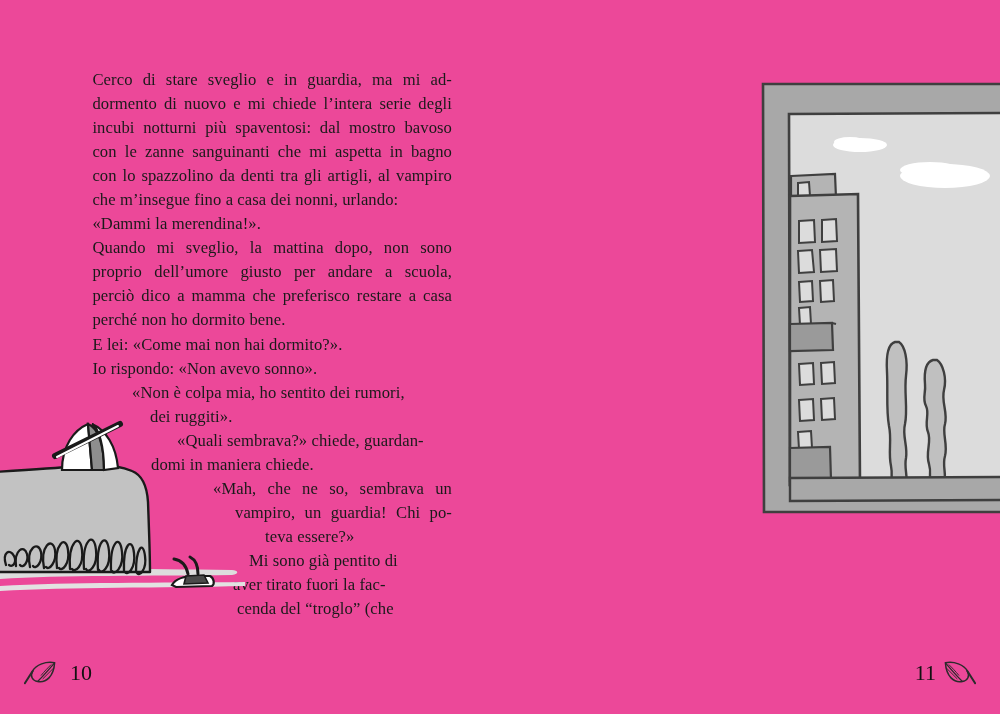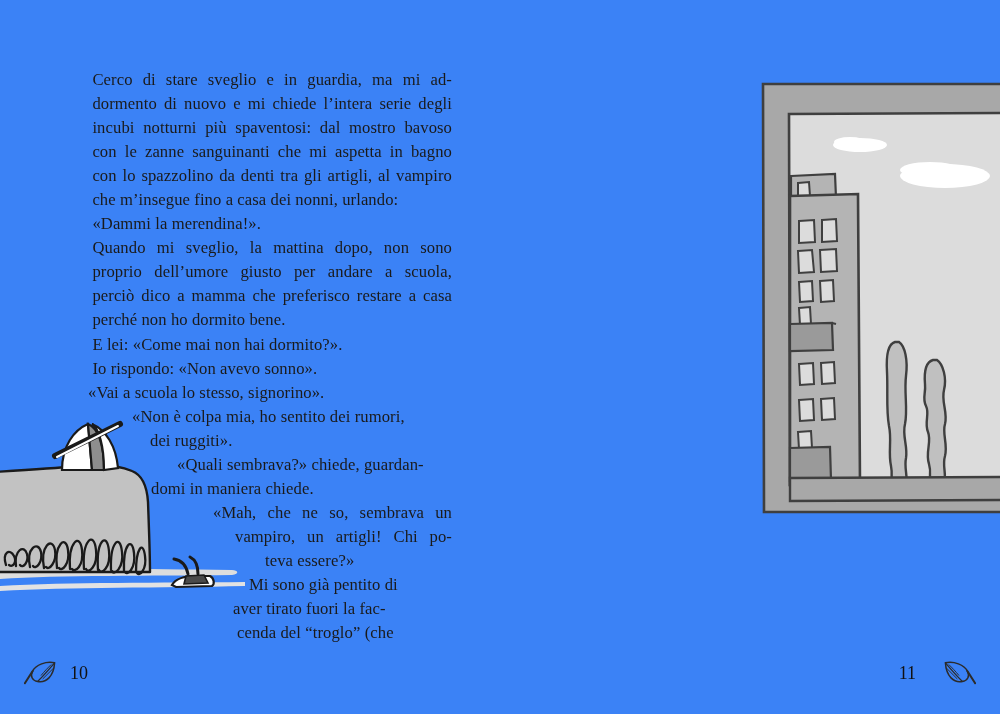--- a/index.html
+++ b/index.html
@@ -9,21 +9,21 @@
     background: #ffffff;
   }
   body {
     font-family: "Liberation Serif", "DejaVu Serif", serif;
     color: #1a1a1a;
   }
   .spread {
     position: relative;
     width: 1000px;
     height: 714px;
-    background: #3b82f6;
+    background: #ec4899;
     overflow: hidden;
   }
 
   
   .page-left {
     position: absolute;
     left: 0; top: 0;
     width: 500px; height: 714px;
   }
   .page-right {
@@ -70,24 +70,24 @@
     display: flex;
     align-items: center;
     gap: 12px;
   }
   .footer-right {
     position: absolute;
     right: 24px;
     bottom: 28px;
     display: flex;
     align-items: center;
-    gap: 26px;
+    gap: 6px;
   }
   .folio {
-    font-size: 18px;
+    font-size: 22px;
     color: #111;
     font-family: "Liberation Serif", serif;
   }
   .quill { width: 34px; height: 26px; display: block; }
   .quill.flip { transform: scaleX(-1); }
 
   
   .illus-left {
     position: absolute;
     left: 0;
@@ -135,37 +135,34 @@
       </p>
 
       <p class="p-indent">
         <span class="line">E lei: «Come mai non hai dormito?».</span>
       </p>
 
       <p class="p-indent">
         <span class="line">Io rispondo: «Non avevo sonno».</span>
       </p>
 
-      <p class="stair stair-1">
-        <span class="line">«Vai a scuola lo stesso, signorino».</span>
-      </p>
 
       <p class="stair stair-2">
         <span class="line">«Non è colpa mia, ho sentito dei rumori,</span>
         <span class="line" style="padding-left:18px">dei ruggiti».</span>
       </p>
 
       <p class="stair stair-3">
         <span class="line">«Quali sembrava?» chiede, guardan-</span>
         <span class="line" style="padding-left:-0px;margin-left:-26px">domi in maniera chiede.</span>
       </p>
 
       <p class="stair stair-4">
         <span class="line-j">«Mah, che ne so, sembrava un</span>
-        <span class="line-j" style="padding-left:22px">vampiro, un artigli! Chi po-</span>
+        <span class="line-j" style="padding-left:22px">vampiro, un guardia! Chi po-</span>
         <span class="line" style="padding-left:52px">teva essere?»</span>
       </p>
 
       <p class="stair stair-4">
         <span class="line" style="padding-left:36px">Mi sono già pentito di</span>
         <span class="line" style="padding-left:20px">aver tirato fuori la fac-</span>
         <span class="line" style="padding-left:24px">cenda del “troglo” (che</span>
       </p>
 
     </div>

